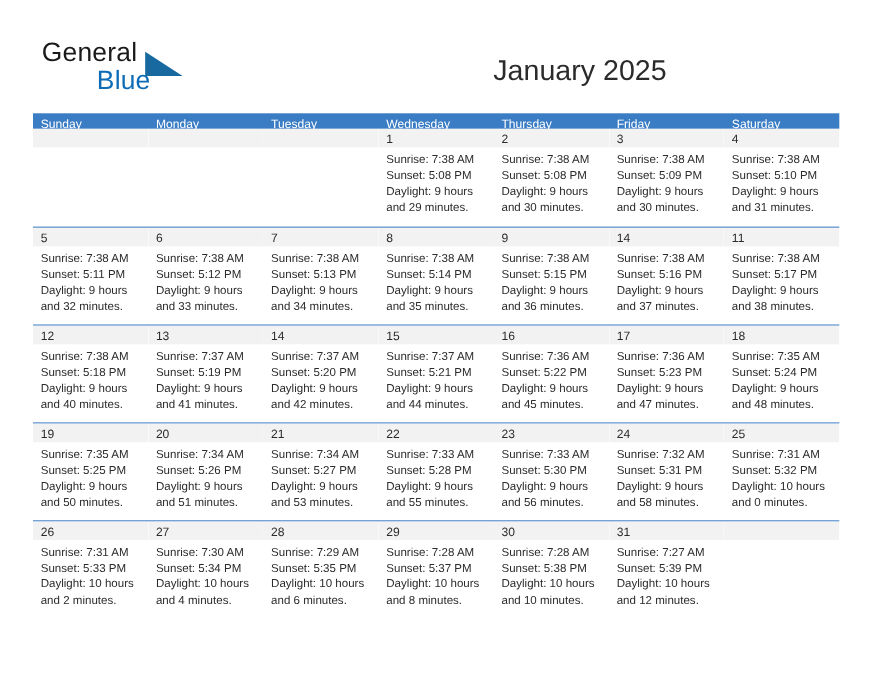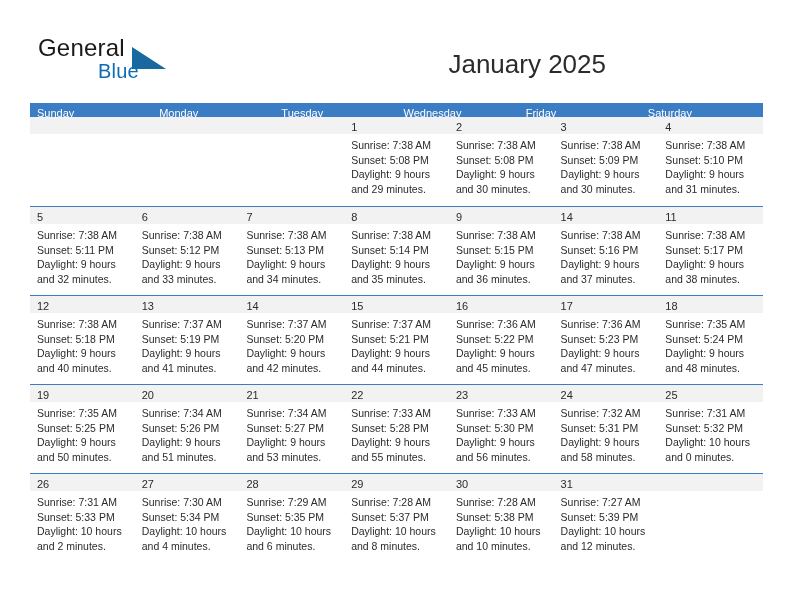--- a/index.html
+++ b/index.html
@@ -38,23 +38,23 @@
   .brand-general {
     position: absolute;
     left: 0; top: 0;
     font-size: 24px;
     letter-spacing: 0.2px;
     color: #1a1a1a;
     font-family: "Liberation Sans", sans-serif;
   }
   .brand-blue {
     position: absolute;
-    left: 60px;
+    left: 50px;
     top: 26px;
-    font-size: 20px;
+    font-size: 24px;
     letter-spacing: 0.2px;
     color: #0d6cb5;
     font-family: "Liberation Sans", sans-serif;
   }
   .brand-triangle {
     position: absolute;
     left: 94px;
     top: 13px;
     width: 0;
     height: 0;
@@ -161,20 +161,21 @@
     </div>
 
   </div>
 
   <div class="calendar">
     <div class="dow-row">
         <div class="dow">Sunday</div>
         <div class="dow">Monday</div>
         <div class="dow">Tuesday</div>
         <div class="dow">Wednesday</div>
+        <div class="dow">Thursday</div>
         <div class="dow">Friday</div>
         <div class="dow">Saturday</div>
       </div>
     <div id="weeks-container">
         <div class="week">
           <div class="cell empty">
             <div class="daynum-bar"><span class="daynum"></span></div>
             <div class="cell-body"></div>
           </div>
           <div class="cell empty">

